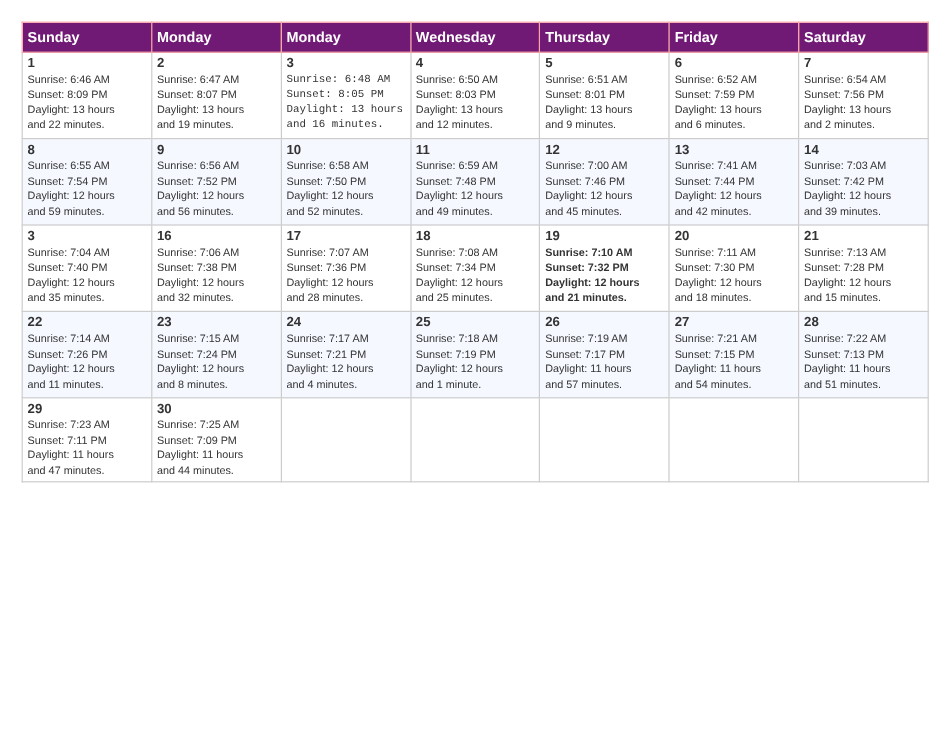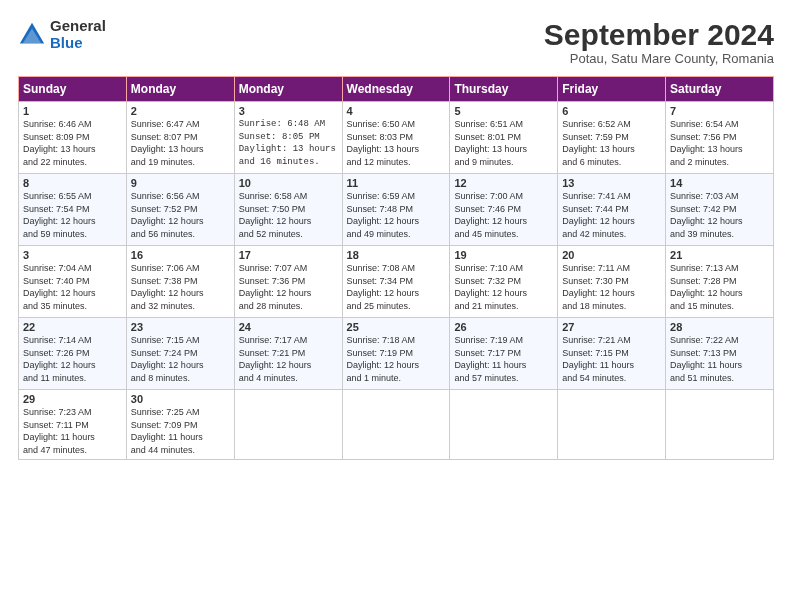--- a/index.html
+++ b/index.html
@@ -98,36 +98,20 @@
       color: #333;
     }
     .last-row td {
       height: 60px;
     }
   </style>
 </head>
 <body>
 
 <div class="page">
-  <div class="header">
-    <div class="logo">
-      <svg class="logo-icon" viewBox="0 0 30 30">
-        <polygon points="15,2 28,24 2,24" fill="#1a6bbf"></polygon>
-        <polygon points="15,8 25,24 5,24" fill="#fff" opacity="0.3"></polygon>
-      </svg>
-      <div class="logo-text">
-        <span class="logo-general">General</span>
-        <span class="logo-blue">Blue</span>
-      </div>
-    </div>
-    <div class="title-block">
-      <div class="main-title">September 2024</div>
-      <div class="subtitle">Potau, Satu Mare County, Romania</div>
-    </div>
-  </div>
 
   <table class="calendar">
     <thead>
       <tr>
         <th>Sunday</th>
         <th>Monday</th>
         <th>Monday</th>
         <th>Wednesday</th>
         <th>Thursday</th>
         <th>Friday</th>
@@ -261,21 +245,21 @@
           </td>
           <td>
             <span class="day-num">18</span>
             <div class="day-info" style="white-space: pre-line;">Sunrise: 7:08 AM
 Sunset: 7:34 PM
 Daylight: 12 hours
 and 25 minutes.</div>
           </td>
           <td>
             <span class="day-num">19</span>
-            <div class="day-info" style="white-space: pre-line;">Sunrise: 7:10 AM
+            <div class="day-info" style="white-space: pre-line; font-weight: bold;">Sunrise: 7:10 AM
 Sunset: 7:32 PM
 Daylight: 12 hours
 and 21 minutes.</div>
           </td>
           <td>
             <span class="day-num">20</span>
             <div class="day-info" style="white-space: pre-line;">Sunrise: 7:11 AM
 Sunset: 7:30 PM
 Daylight: 12 hours
 and 18 minutes.</div>

